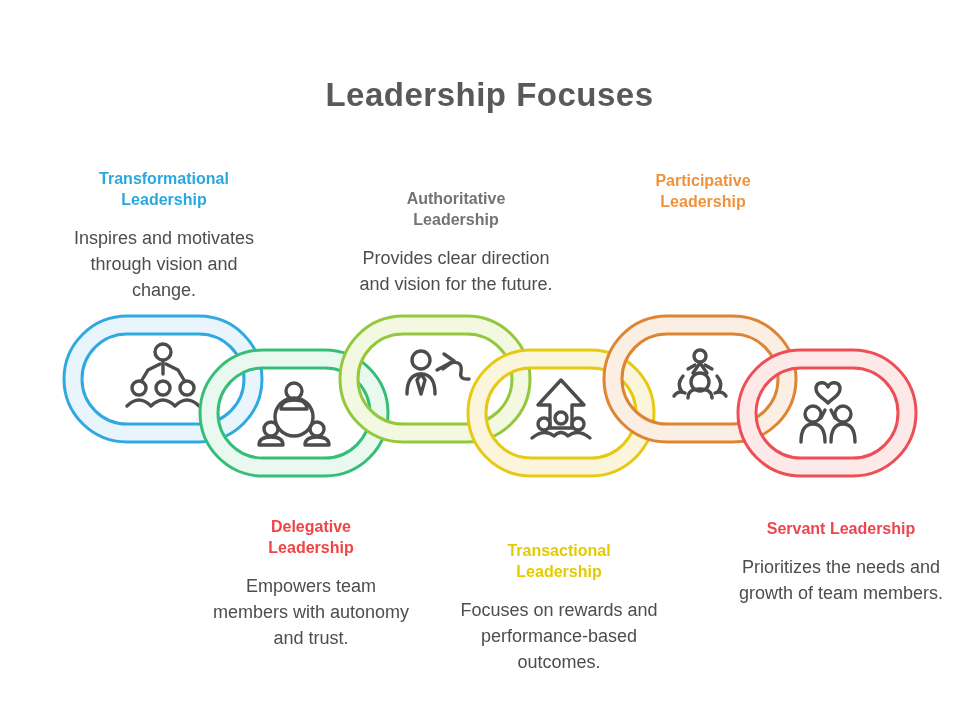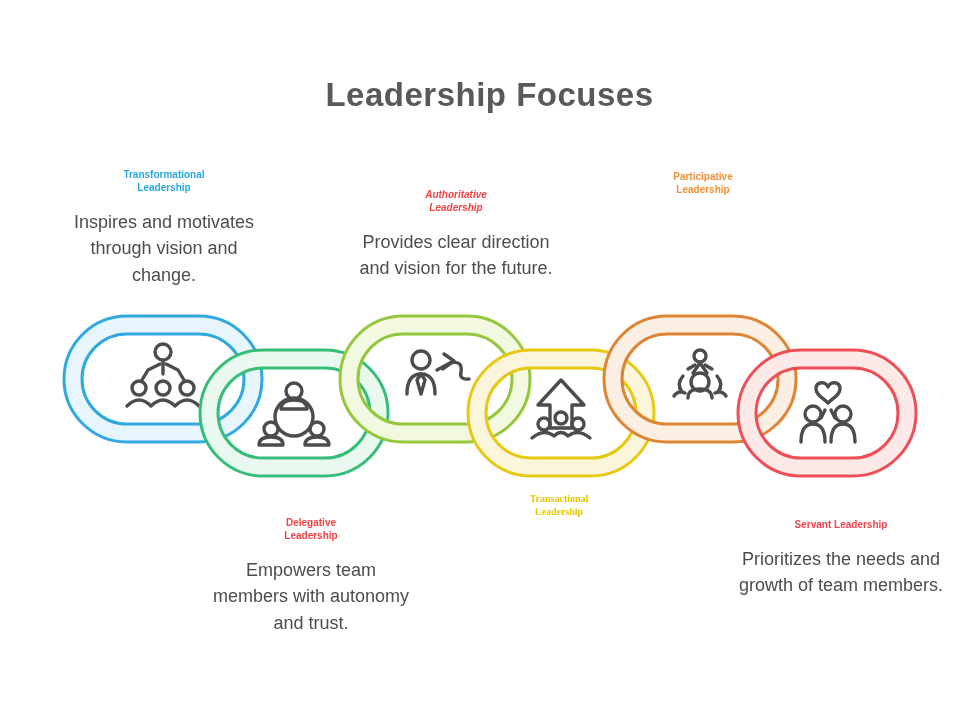--- a/index.html
+++ b/index.html
@@ -18,78 +18,81 @@
     font-weight: bold;
     letter-spacing: 0.5px;
     color: #58595B;
   }
   .info {
     position: absolute;
     text-align: center;
   }
   .info h3 {
     margin: 0 0 15px 0;
-    font-size: 10px;
+    font-size: 16px;
     font-weight: bold;
     line-height: 1.32;
     white-space: pre-line;
   }
   .info p {
     margin: 0;
     font-size: 18px;
     line-height: 1.45;
     color: #4D4D4D;
     white-space: pre-line;
   }
   .chain {
     position: absolute;
     top: 0; left: 0;
   }
   
   .pos-transformational { left: 45px;  top: 168px; width: 238px; }
   .pos-authoritative    { left: 338px; top: 188px; width: 236px; }
   .pos-participative    { left: 584px; top: 170px; width: 238px; }
   .pos-delegative       { left: 192px; top: 516px; width: 238px; }
-  .pos-transactional    { left: 440px; top: 492px; width: 238px; font-family: Liberation Serif, serif; }
+  .pos-transactional    { left: 440px; top: 540px; width: 238px; }
   .pos-servant          { left: 712px; top: 518px; width: 258px; }
 </style>
 </head>
 <body>
 
 <div class="canvas">
 
   <div class="main-title">Leadership Focuses</div>
 
   <div class="info pos-transformational">
     <h3 style="color: rgb(41, 168, 223);">Transformational
 Leadership</h3>
     <p>Inspires and motivates
 through vision and
 change.</p>
   </div>
   <div class="info pos-authoritative">
-    <h3 style="color: #ef4444; font-style: italic;">Authoritative
+    <h3 style="color: #737373;">Authoritative
 Leadership</h3>
     <p>Provides clear direction
 and vision for the future.</p>
   </div>
   <div class="info pos-participative">
     <h3 style="color: rgb(240, 146, 59);">Participative
 Leadership</h3>
   </div>
   <div class="info pos-delegative">
     <h3 style="color: #ef4444;">Delegative
 Leadership</h3>
     <p>Empowers team
 members with autonomy
 and trust.</p>
   </div>
   <div class="info pos-transactional">
     <h3 style="color: rgb(230, 202, 0);">Transactional
 Leadership</h3>
+    <p>Focuses on rewards and
+performance-based
+outcomes.</p>
   </div>
   <div class="info pos-servant">
     <h3 style="color: rgb(238, 68, 80);">Servant Leadership</h3>
     <p>Prioritizes the needs and
 growth of team members.</p>
   </div>
 
   <svg class="chain" width="979" height="703" viewBox="0 0 979 703">
 
     <g>

